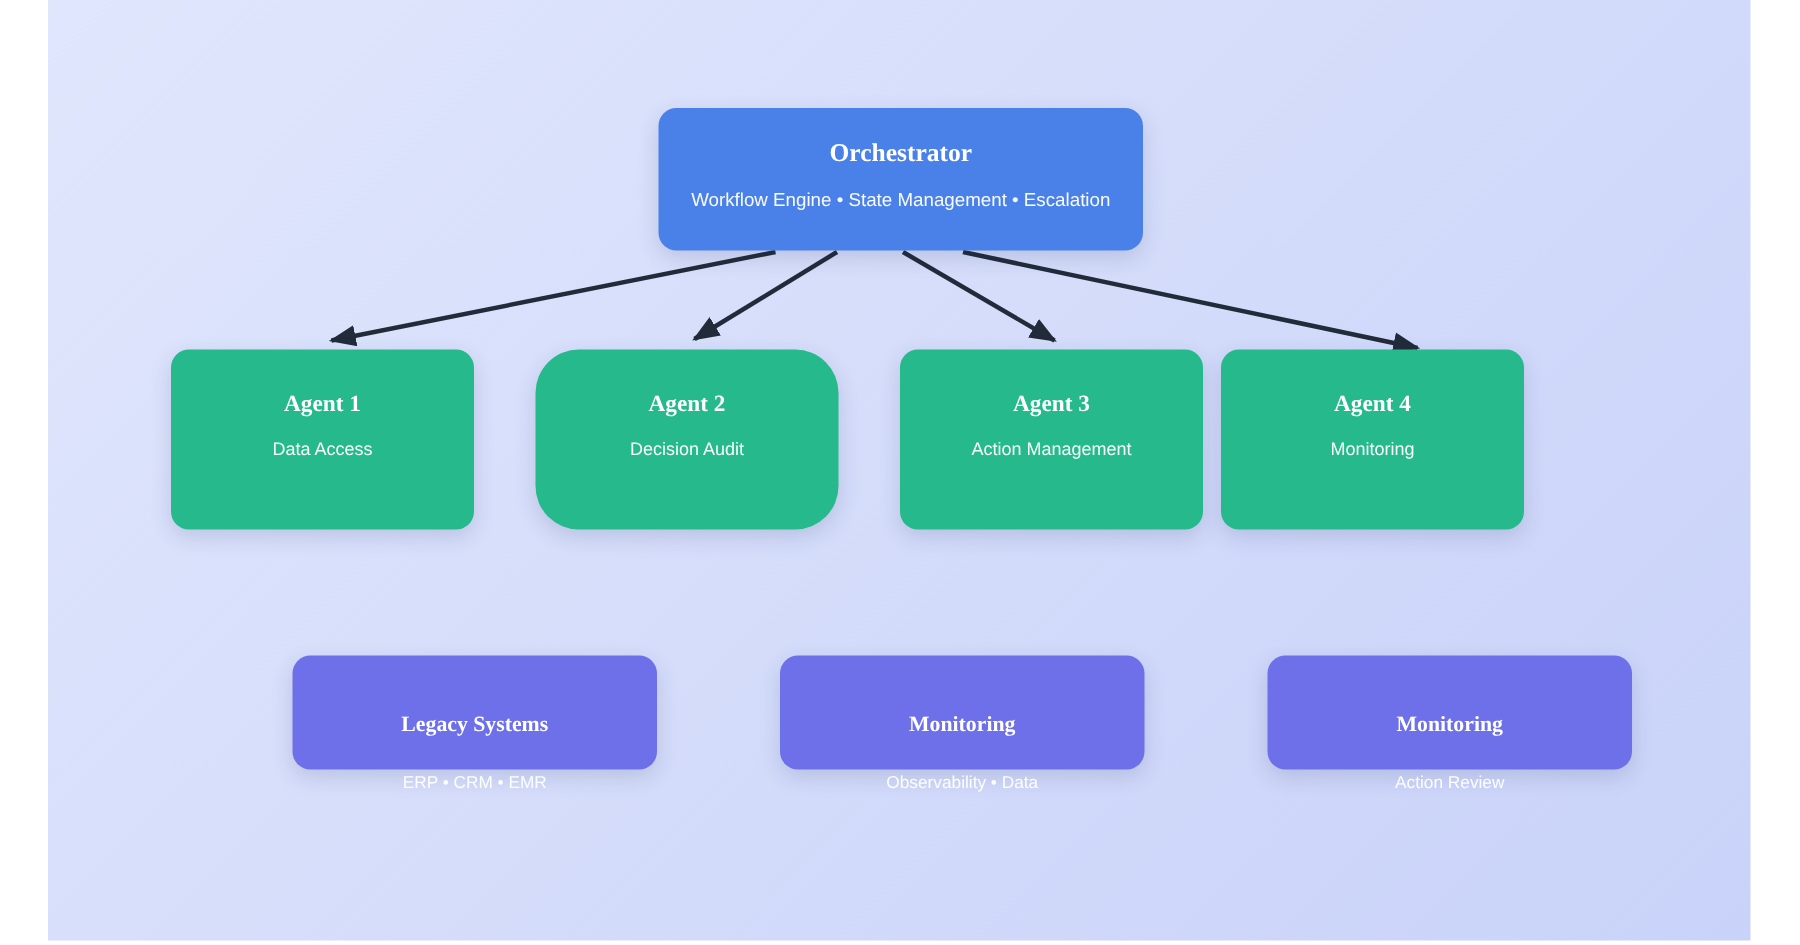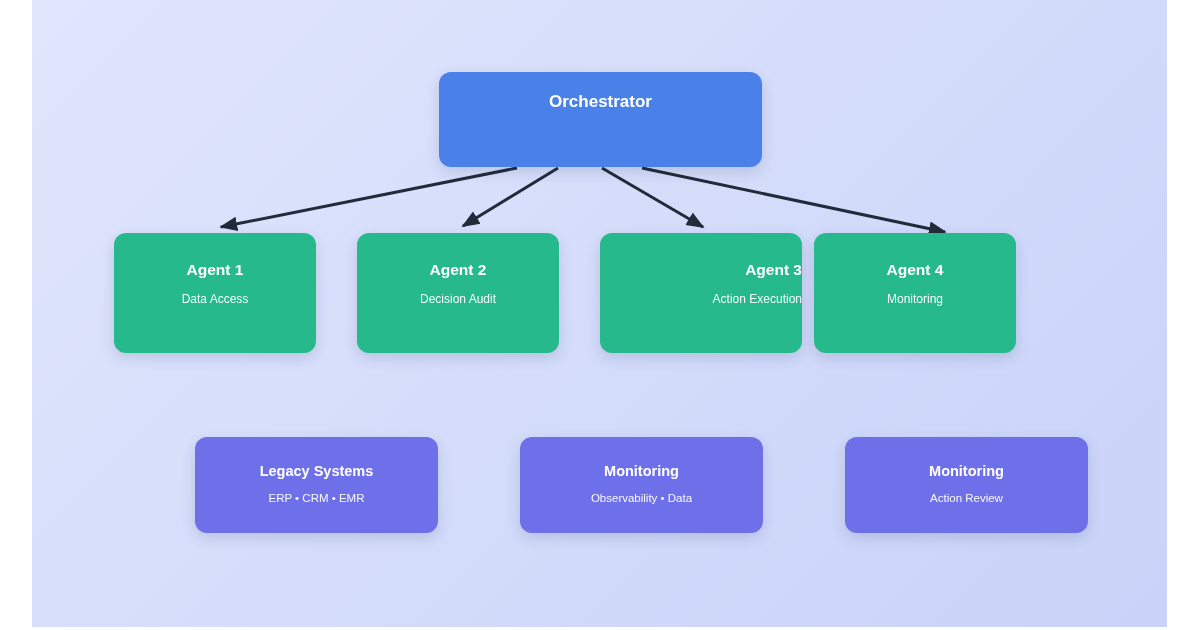--- a/index.html
+++ b/index.html
@@ -31,20 +31,21 @@
     text-align:center;
     display:flex;
     flex-direction:column;
     align-items:center;
     box-shadow:0 5px 14px rgba(40,50,100,0.16);
     box-sizing:border-box;
   }
   .node .title{
     font-weight:bold;
     line-height:1.25;
+    font-family:Liberation Serif, serif;
   }
   .node .subtitle{
     line-height:1.2;
     opacity:0.96;
   }
   .orchestrator{
     left:439px;top:72px;
     width:323px;height:95px;
     background:var(--c-orch);
     padding-top:19px;
@@ -53,31 +54,31 @@
   .orchestrator .subtitle{font-size:12.5px;margin-top:14px;}
   .agent{
     top:233px;
     width:202px;height:120px;
     background:var(--c-agent);
     padding-top:27px;
   }
   .agent .title{font-size:15.5px;}
   .agent .subtitle{font-size:12px;margin-top:13px;}
   .agent-1{left:114px;}
-  .agent-2{left:357px;}
-  .agent-3{left:600px;align-items:flex-end;}
+  .agent-2{left:357px;border-radius:29px;}
+  .agent-3{left:600px;}
   .agent-4{left:814px;}
   .system{
     top:437px;
-    width:243px;height:96px;
+    width:243px;height:76px;
     background:var(--c-system);
-    padding-top:25px;
+    padding-top:37px;
   }
   .system .title{font-size:14.5px;}
-  .system .subtitle{font-size:11.5px;margin-top:12px;}
+  .system .subtitle{font-size:11.5px;margin-top:24px;}
   .system-1{left:195px;}
   .system-2{left:520px;}
   .system-3{left:845px;}
   .arrows{
     position:absolute;
     left:0;top:0;
     width:1200px;height:630px;
     pointer-events:none;
   }
   .arrows line{
@@ -102,33 +103,34 @@
     <line x1="517" y1="168" x2="221" y2="227" marker-end="url(#ah)"></line>
     <line x1="558" y1="168" x2="463" y2="226" marker-end="url(#ah)"></line>
     <line x1="602" y1="168" x2="703" y2="227" marker-end="url(#ah)"></line>
     <line x1="642" y1="168" x2="945" y2="232" marker-end="url(#ah)"></line>
   </svg>
 
 </div>
 
 <div class="node orchestrator">
   <div class="title">Orchestrator</div>
+  <div class="subtitle">Workflow Engine • State Management • Escalation</div>
 </div>
 
 <div class="node agent agent-1">
   <div class="title">Agent 1</div>
   <div class="subtitle">Data Access</div>
 </div>
 <div class="node agent agent-2">
   <div class="title">Agent 2</div>
   <div class="subtitle">Decision Audit</div>
 </div>
 <div class="node agent agent-3">
   <div class="title">Agent 3</div>
-  <div class="subtitle">Action Execution</div>
+  <div class="subtitle">Action Management</div>
 </div>
 <div class="node agent agent-4">
   <div class="title">Agent 4</div>
   <div class="subtitle">Monitoring</div>
 </div>
 
 <div class="node system system-1">
   <div class="title">Legacy Systems</div>
   <div class="subtitle">ERP • CRM • EMR</div>
 </div>

